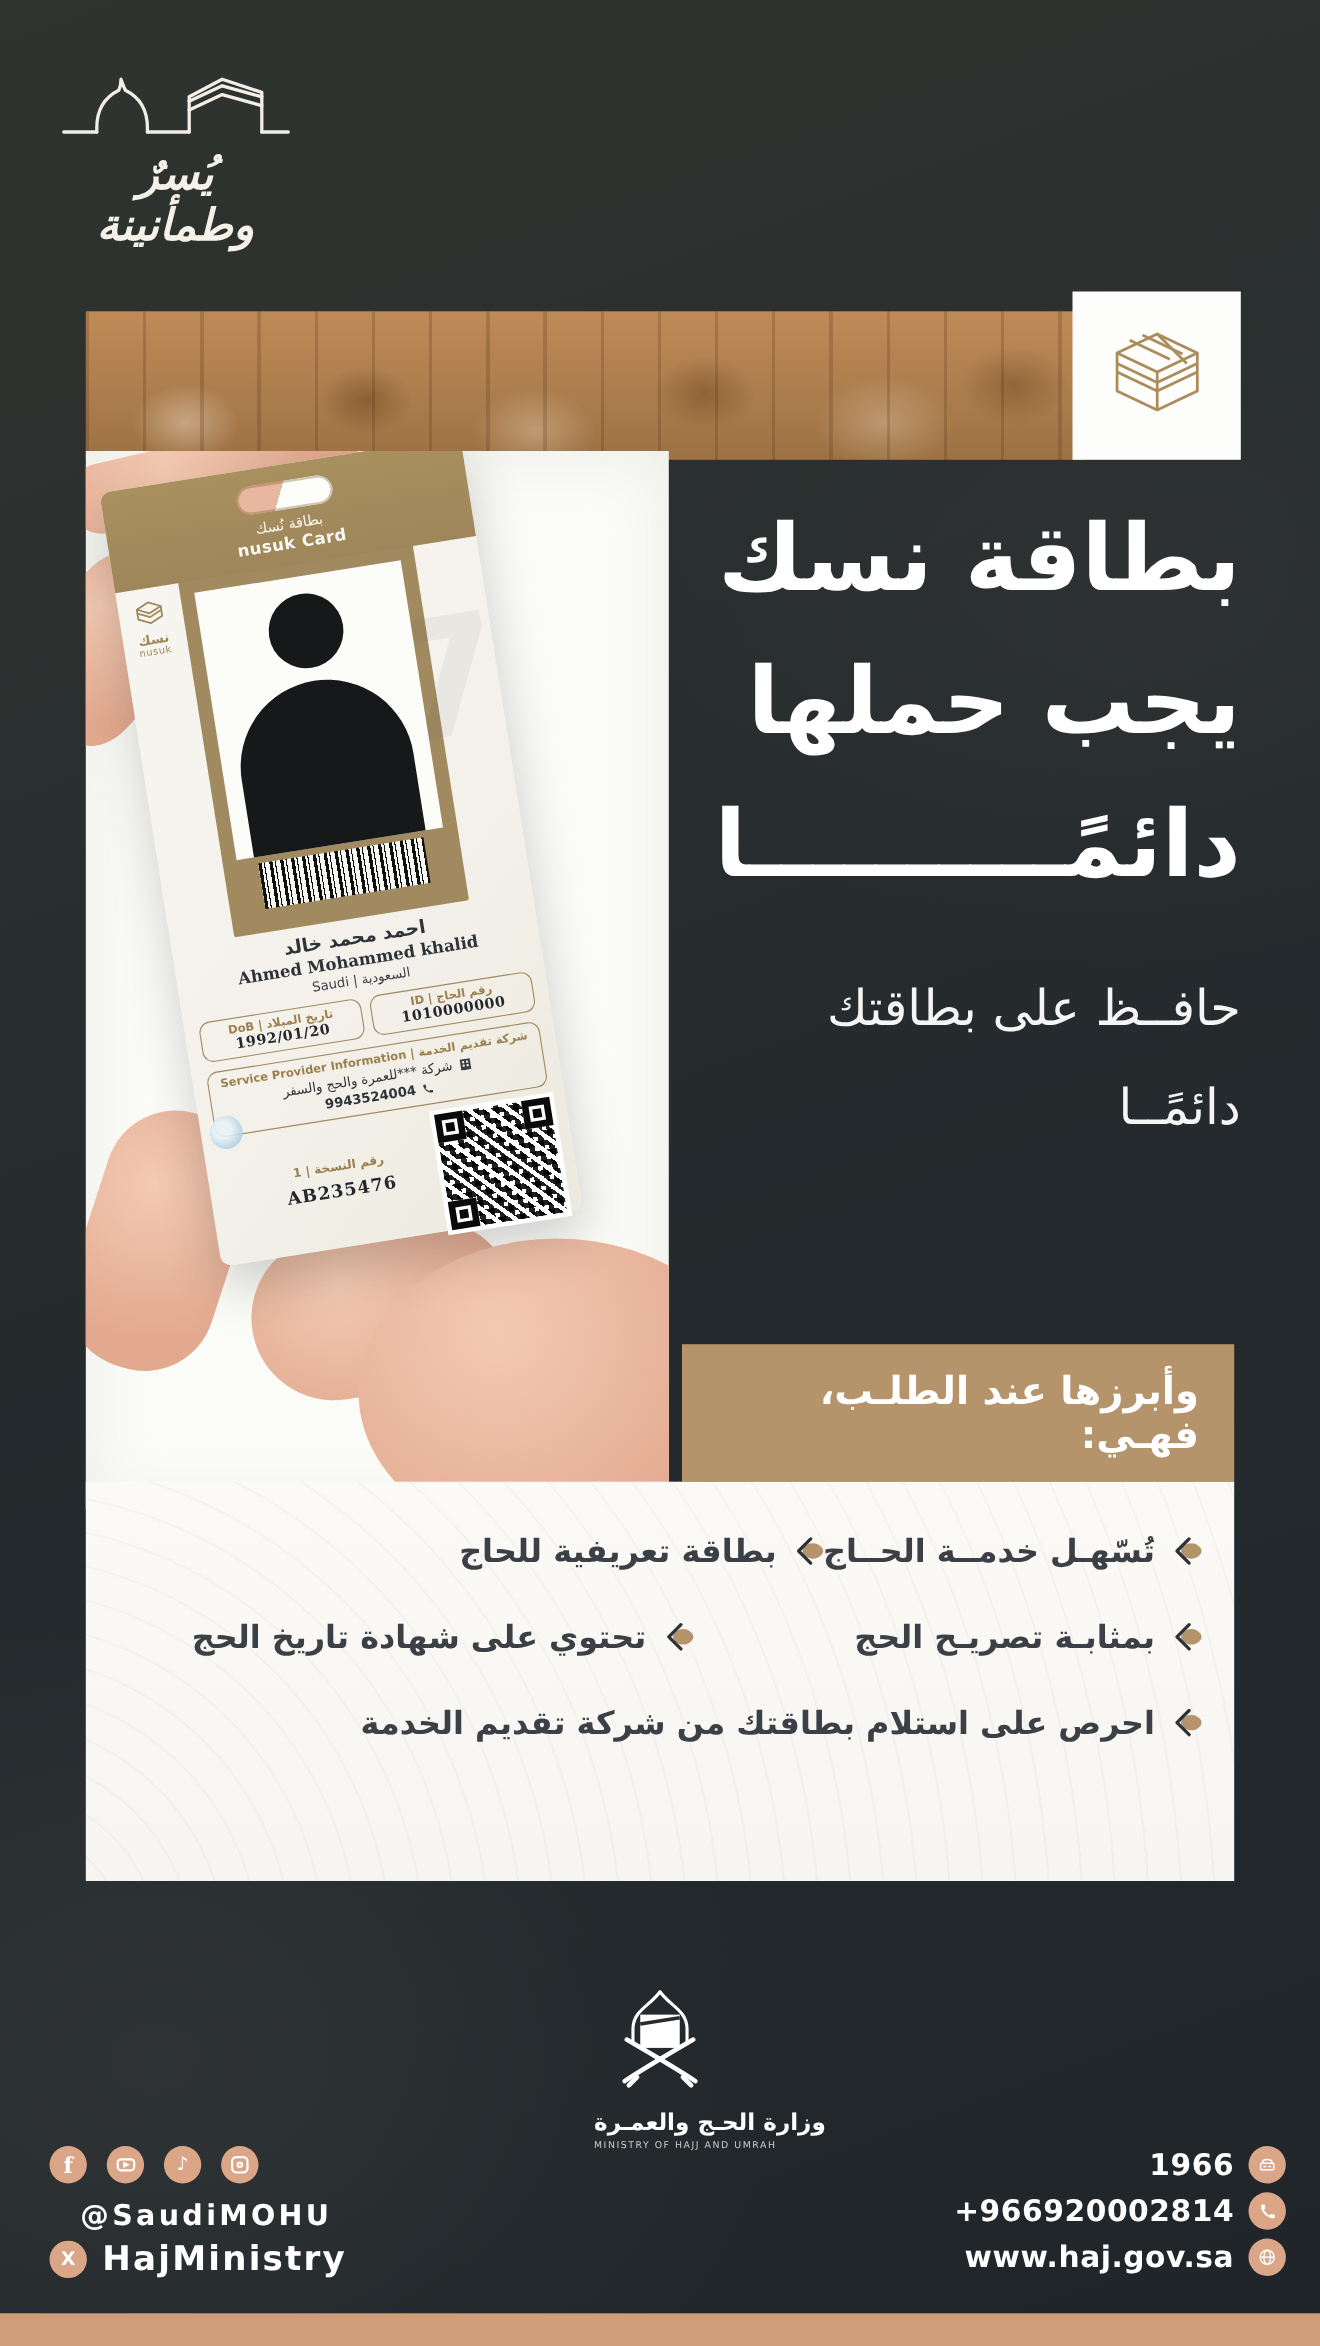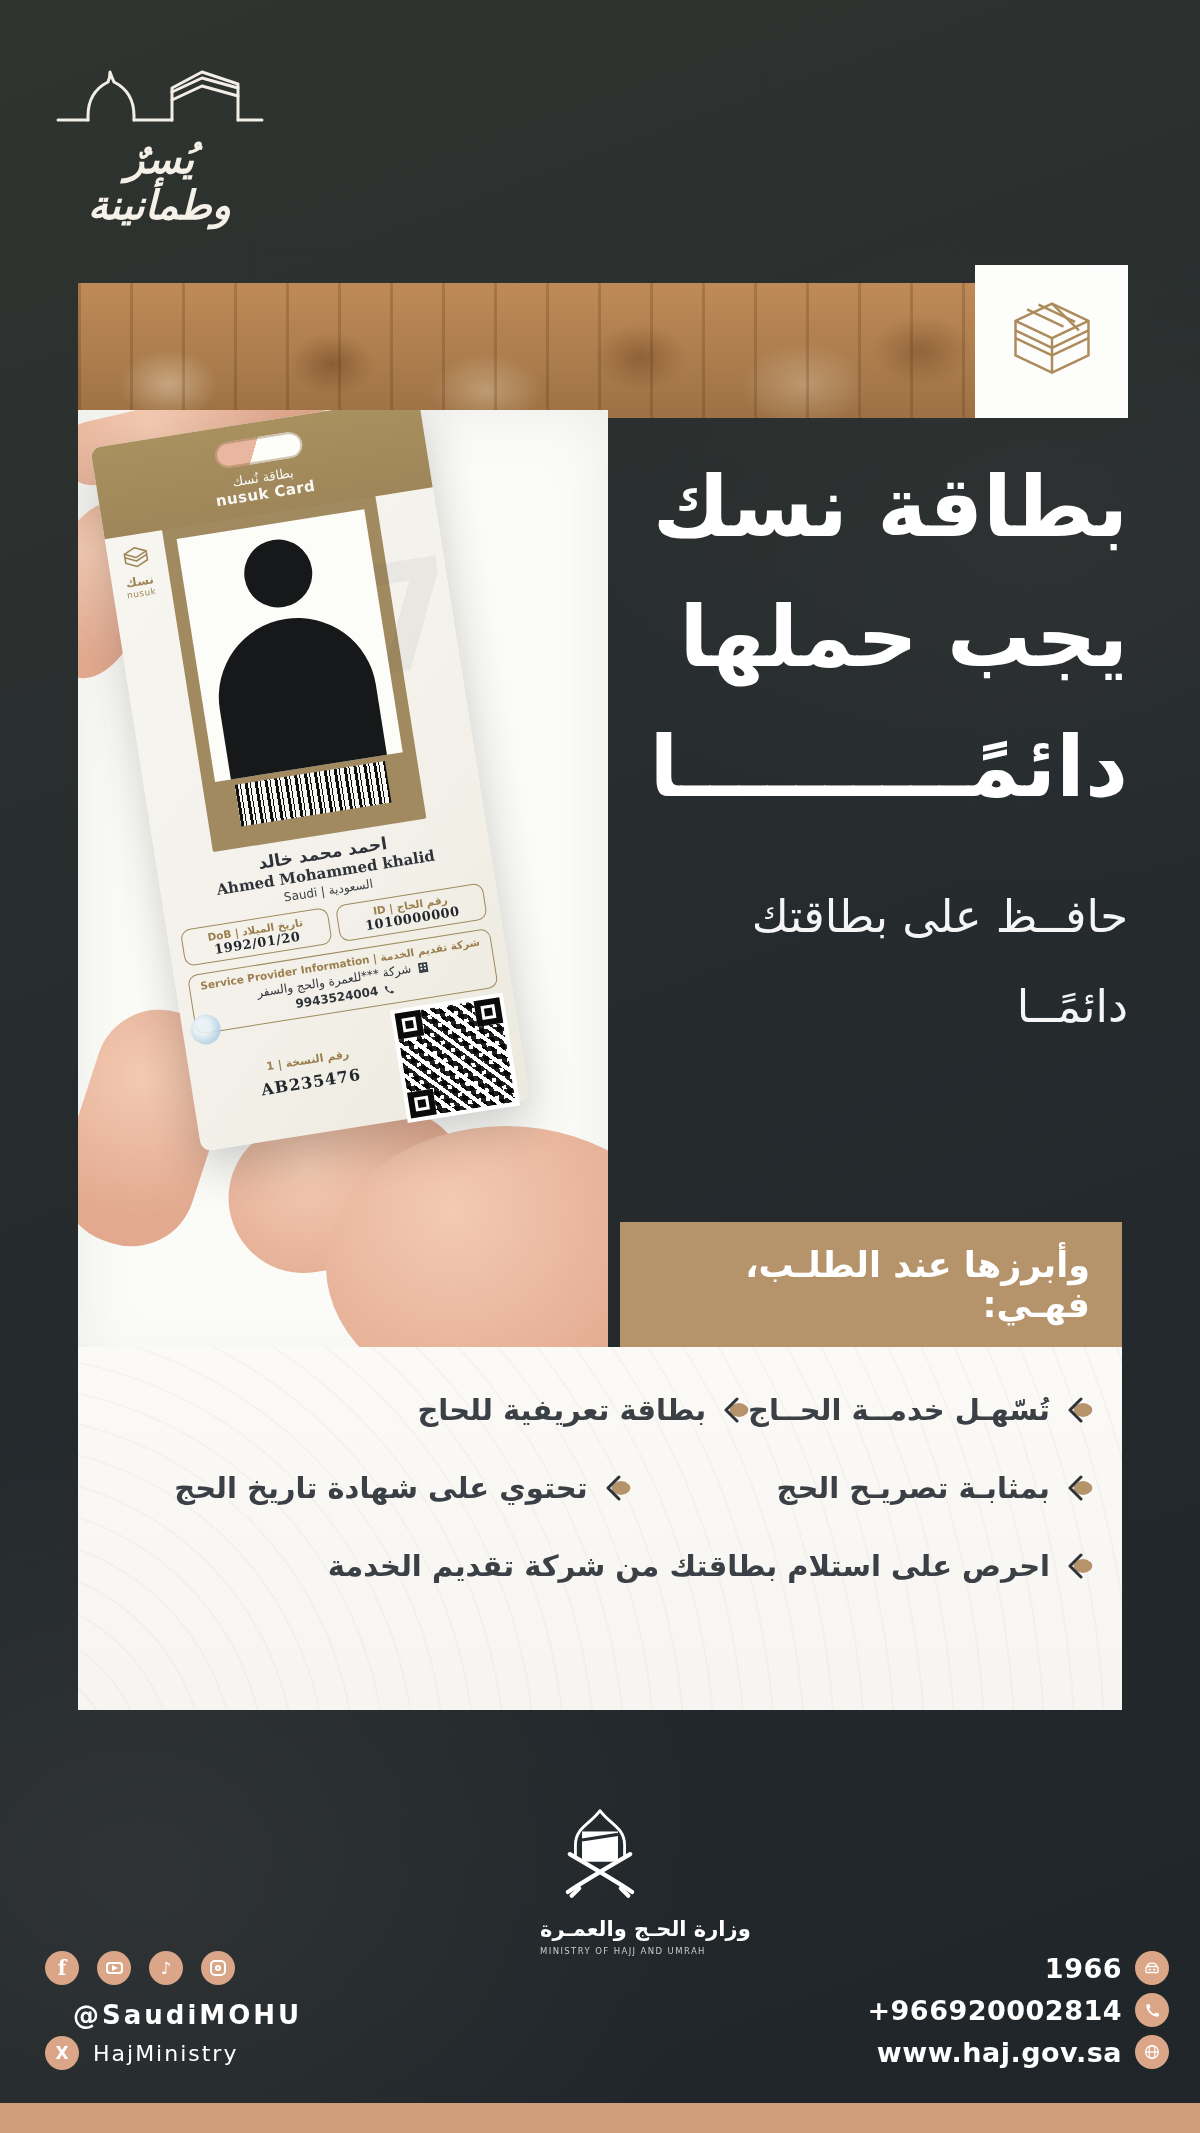--- a/index.html
+++ b/index.html
@@ -137,21 +137,21 @@
   .yt-box{width:17px;height:12px;border:2px solid #fff;border-radius:4px;position:relative;}
   .yt-box i{position:absolute;left:4px;top:1px;border-left:6px solid #fff;
     border-top:3px solid transparent;border-bottom:3px solid transparent;display:block;}
   .note{font-size:17px;line-height:1;}
   .ig-box{width:16px;height:16px;border:2px solid #fff;border-radius:5px;position:relative;}
   .ig-box i{position:absolute;left:3px;top:3px;width:6px;height:6px;border:2px solid #fff;
     border-radius:50%;display:block;}
   .xglyph{font-weight:bold;font-size:17px;line-height:1;}
   .handle{left:59px;top:2000px;color:#fff;font-size:26px;font-weight:bold;letter-spacing:3px;margin-left:14px;}
   .xrow{left:45px;top:2036px;display:flex;align-items:center;gap:14px;color:#fff;}
-  .xrow .txt{font-size:22px;font-weight:normal;letter-spacing:2px;}
+  .xrow .txt{font-size:31px;font-weight:bold;letter-spacing:2px;}
 
   .emblem{left:540px;top:1805px;width:120px;text-align:center;color:#fff;}
   .emblem-ar{font-size:21px;font-weight:bold;margin-top:4px;white-space:nowrap;}
   .emblem-en{font-size:8.5px;letter-spacing:1.4px;color:#c9cdc9;margin-top:5px;white-space:nowrap;}
 
   .contact{right:31px;display:flex;align-items:center;gap:13px;color:#fff;}
   .contact .txt{font-size:27px;font-weight:bold;letter-spacing:.5px;}
   .c-ic{width:34px;height:34px;border-radius:50%;background:#daa687;
     display:flex;align-items:center;justify-content:center;}
   .c1{top:1951px;} .c2{top:1993px;} .c3{top:2035px;}

